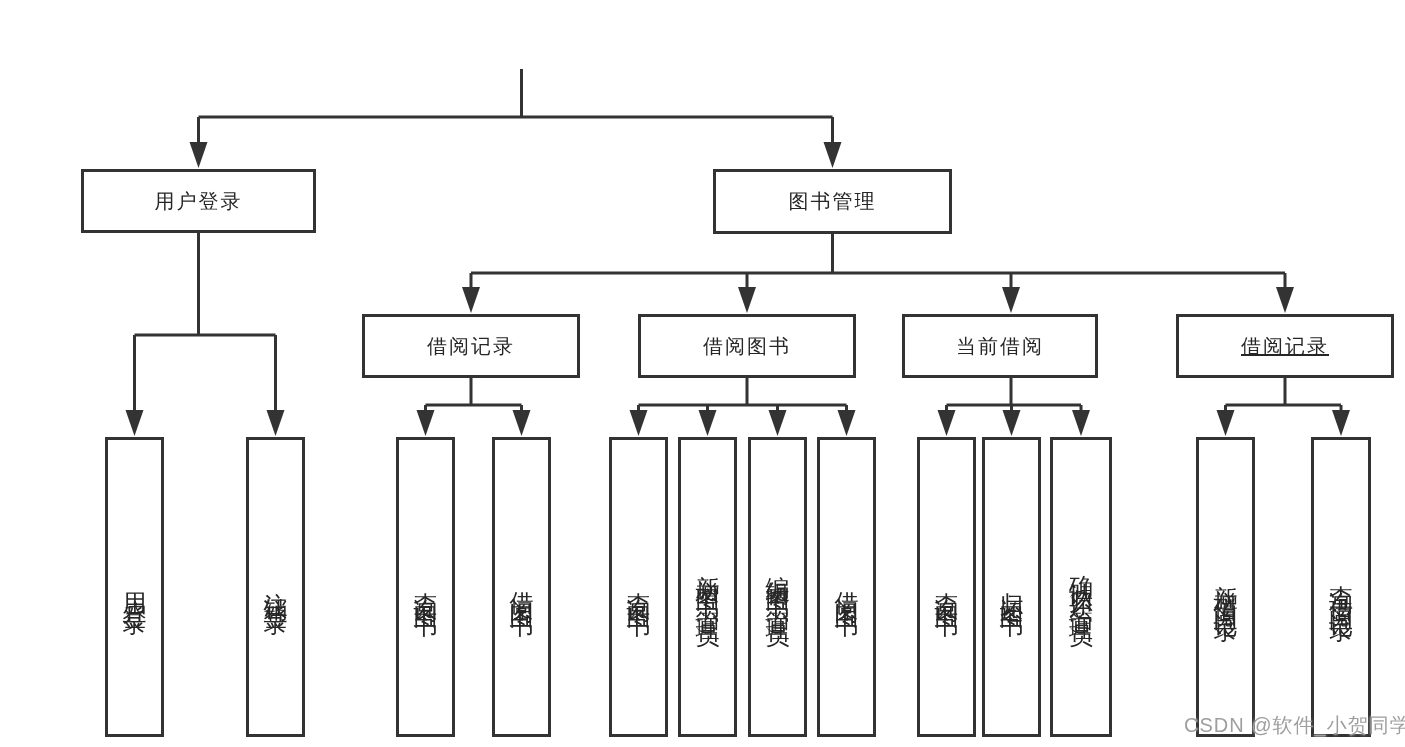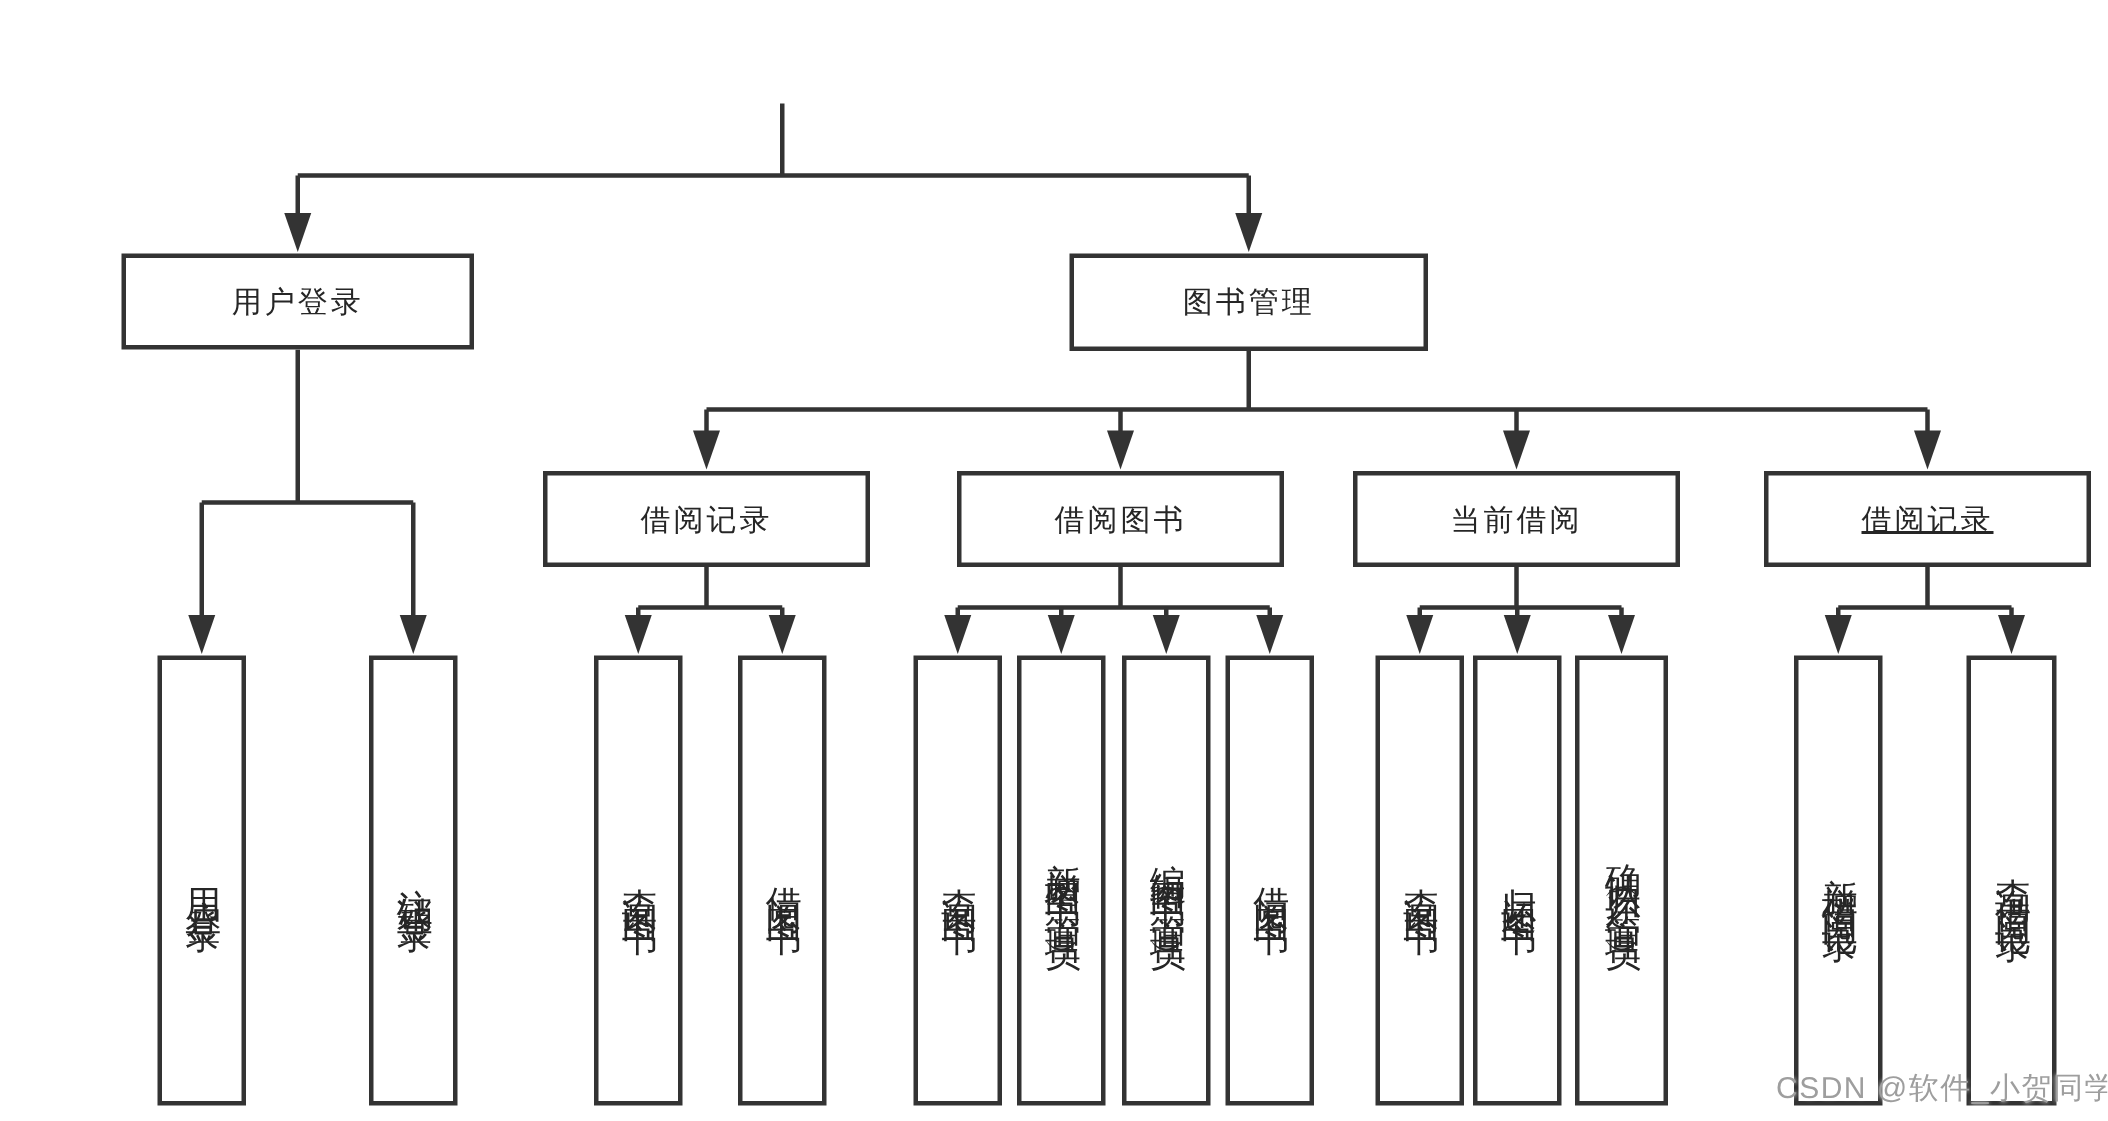--- a/index.html
+++ b/index.html
@@ -32,21 +32,21 @@
     letter-spacing: 7px;
     line-height: 1;
     white-space: nowrap;
   }
   
   #n-root           { left: 20px;   top: 13px;  width: 1003px; height: 56px; }
   #n-user-login     { left: 81px;   top: 169px; width: 235px;  height: 64px; }
   #n-book-mgmt      { left: 713px;  top: 169px; width: 239px;  height: 65px; }
   #n-new-book       { left: 362px;  top: 314px; width: 218px;  height: 64px; }
   #n-book-borrow    { left: 638px;  top: 314px; width: 218px;  height: 64px; }
-  #n-current-borrow { left: 902px;  top: 314px; width: 218px;  height: 64px; }
+  #n-current-borrow { left: 902px;  top: 314px; width: 196px;  height: 64px; }
   #n-borrow-record  { left: 1176px; top: 314px; width: 218px;  height: 64px; text-decoration: underline; }
   .leaf { top: 437px; width: 59px; height: 300px; }
   #n-login      { left: 105px; }
   #n-logout     { left: 246px; }
   #n-nb-query   { left: 396px; }
   #n-nb-borrow  { left: 492px; }
   #n-bb-query   { left: 609px; }
   #n-bb-add     { left: 678px; }
   #n-bb-edit    { left: 748px; }
   #n-bb-borrow  { left: 817px; }

